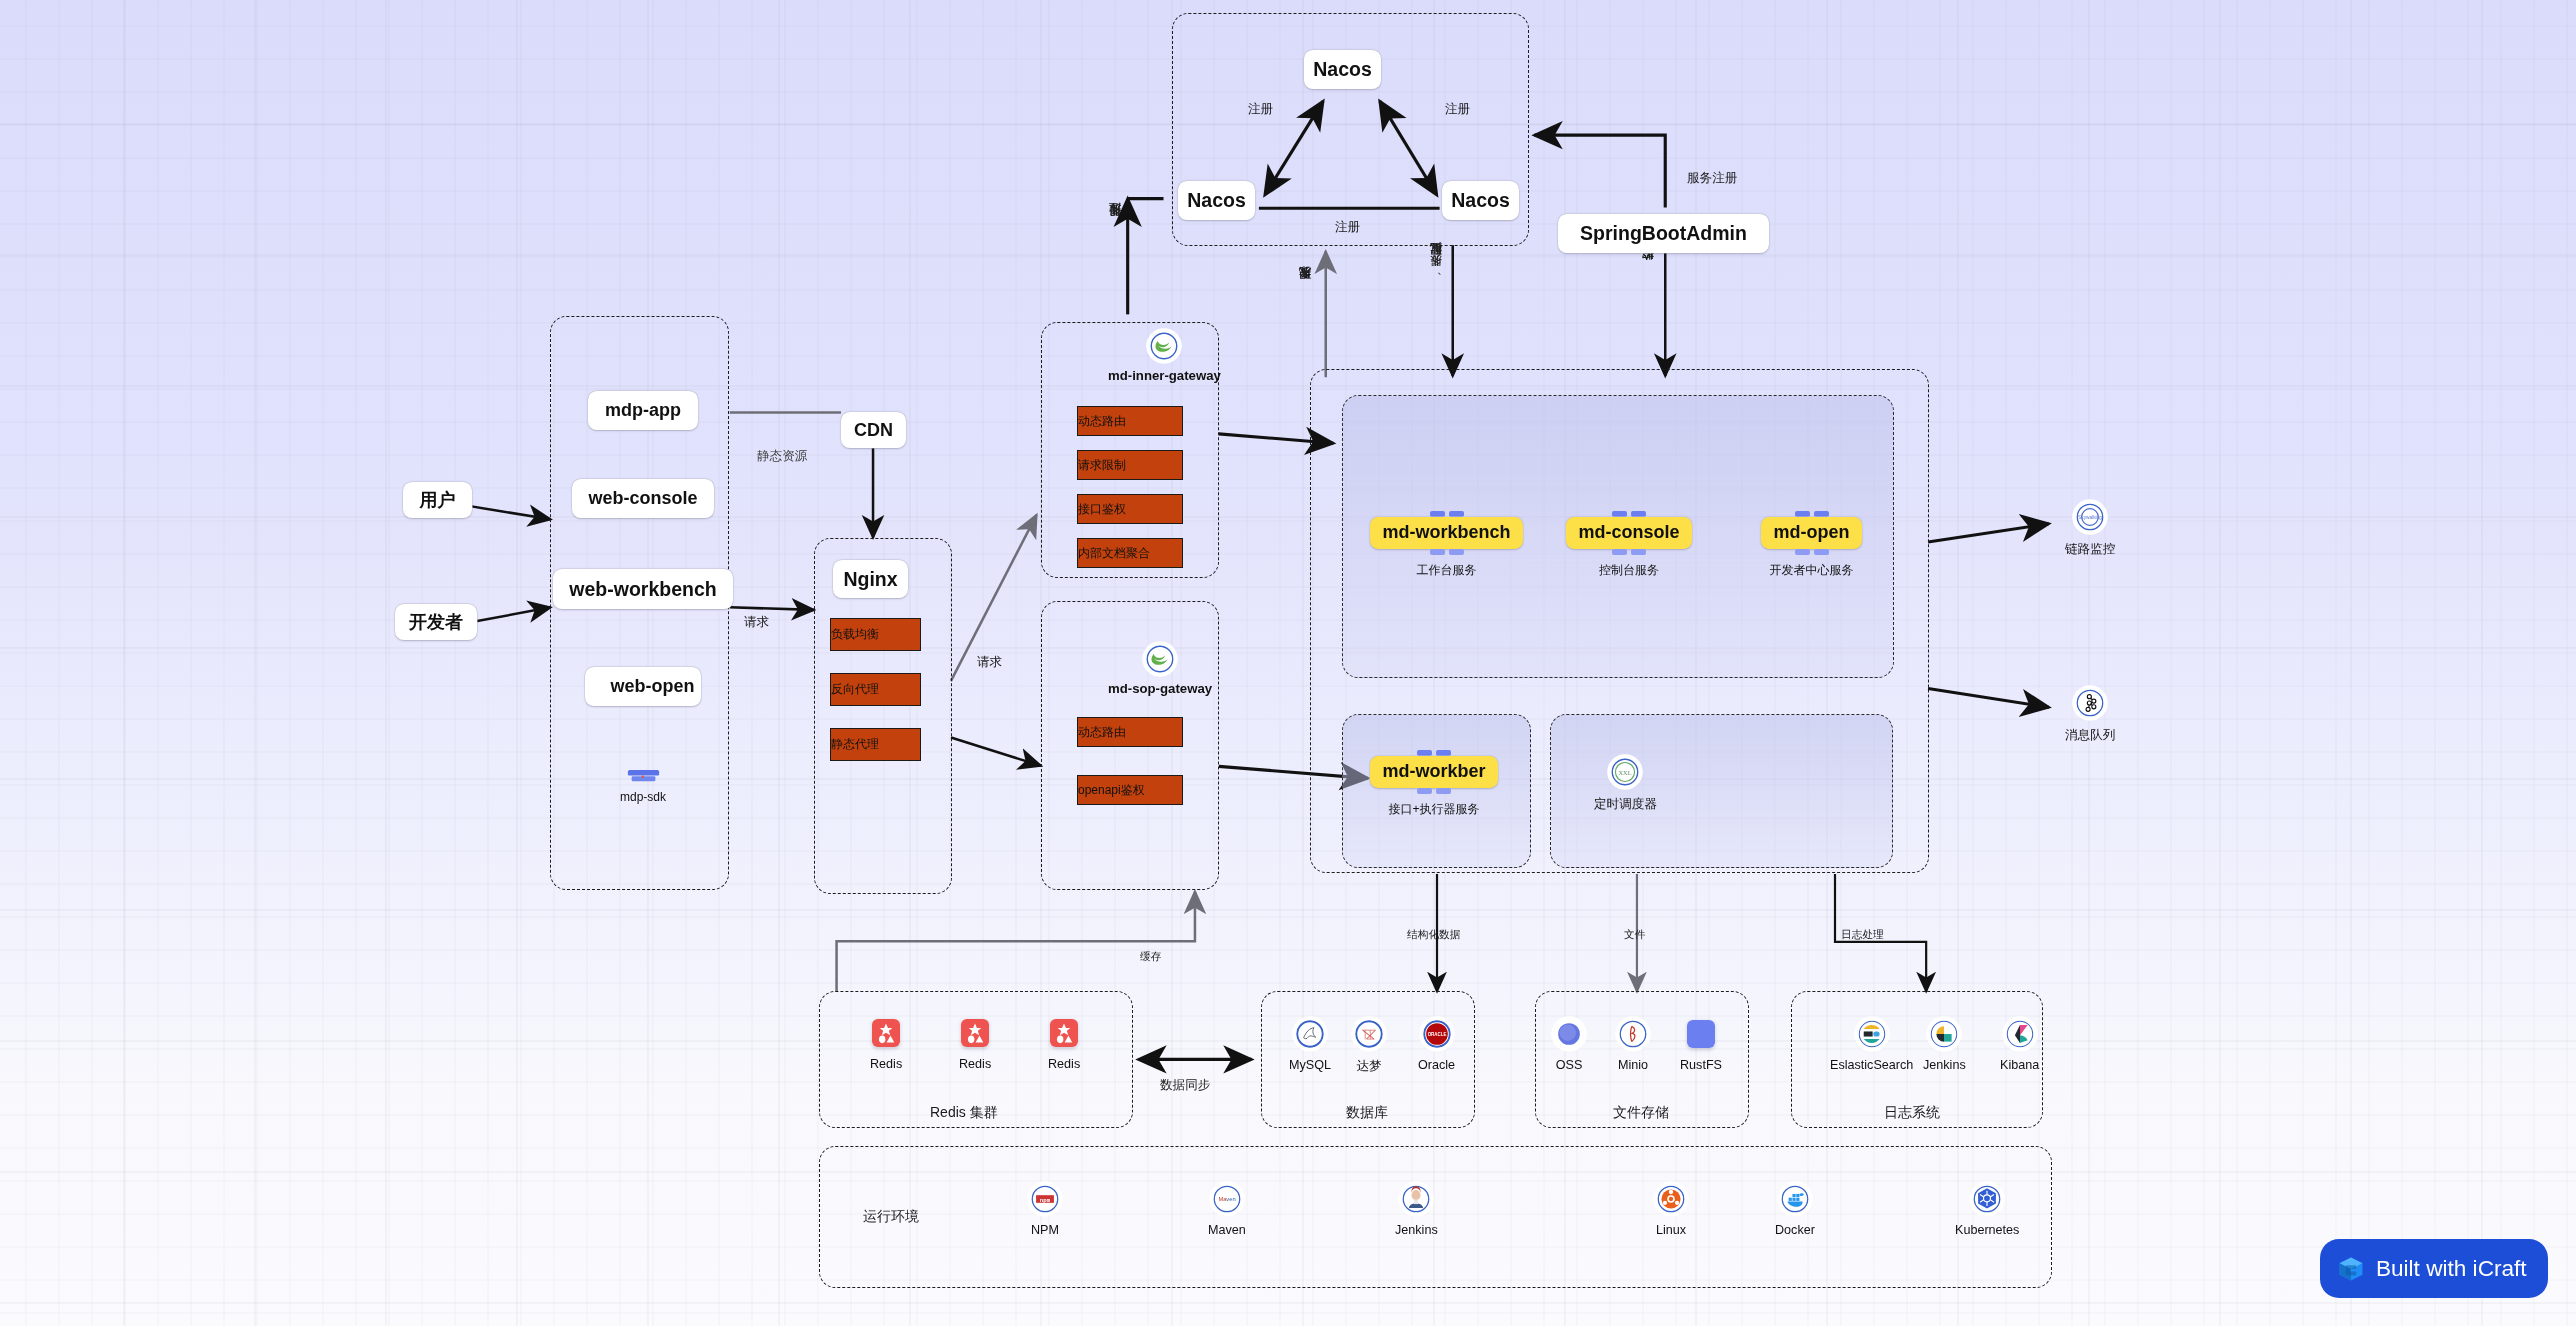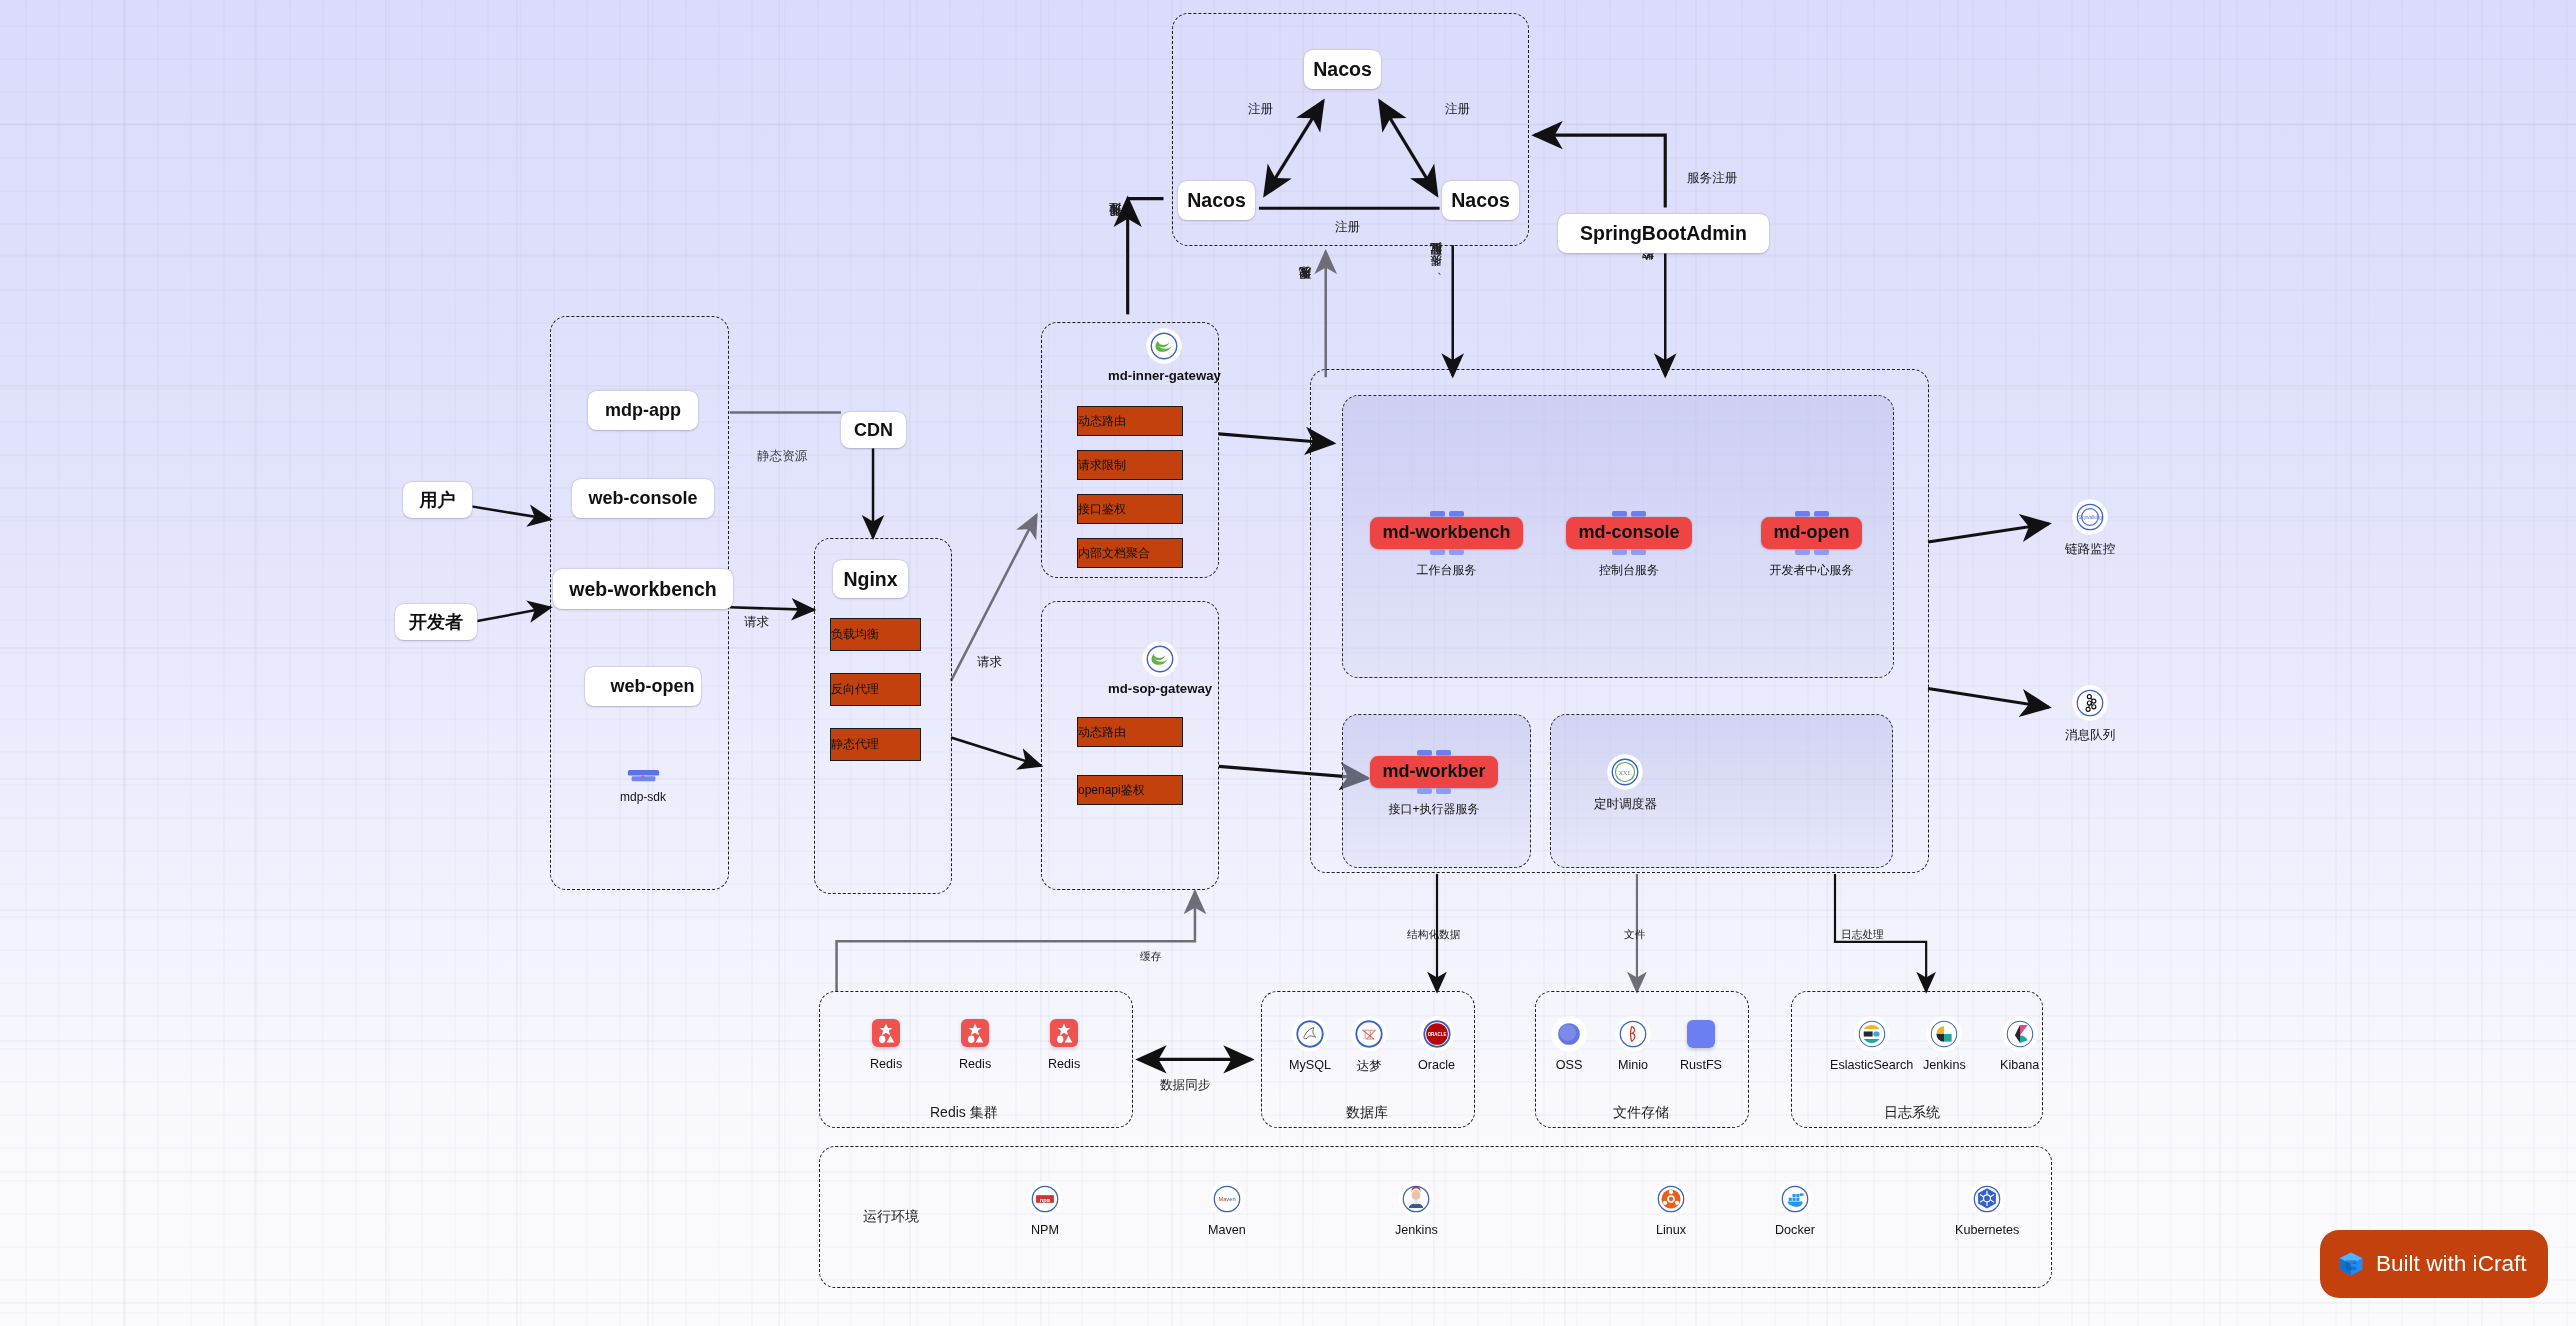--- a/index.html
+++ b/index.html
@@ -86,31 +86,31 @@
   
   .svc{position:absolute;display:flex;flex-direction:column;align-items:center;}
   .svc .nubtop,.svc .nubbot{
     width:34px;height:5.7px;display:flex;justify-content:space-between;
   }
   .svc .nubtop i,.svc .nubbot i{
     width:15px;height:5.7px;background:#6c7ff0;border-radius:1.9px;display:block;
   }
   .svc .nubbot i{background:#8e9bf2;}
   .svc .box{
-    background:#ef4444;border-radius:8.2px;padding:5.7px 12.6px;
+    background:#fde047;border-radius:8.2px;padding:5.7px 12.6px;
     box-shadow:0 0.6px 1.9px rgba(60,60,90,.28),0 0 0 0.6px rgba(212,212,228,.9);
     font-weight:bold;font-size:18px;color:#111;white-space:nowrap;
   }
   .svc .sub{margin-top:7.5px;font-size:12px;color:#111;white-space:nowrap;}
 
   
   #wm{
     position:absolute;right:28px;bottom:28px;
-    background:#c2410c;color:#fff;border-radius:19px;
-    height:68px;display:flex;align-items:center;gap:11.3px;padding:0 21.4px 0 16.4px;
+    background:#1d4ed8;color:#fff;border-radius:19px;
+    height:59px;display:flex;align-items:center;gap:11.3px;padding:0 21.4px 0 16.4px;
     font-size:22.6px;
   }
   #wm .cube{width:28px;height:28px;}
 </style>
 </head>
 <body>
 
 <div id="grid"></div>
 
 <svg id="svglayer" viewBox="0 0 4096 2109" width="2576" height="1326">

